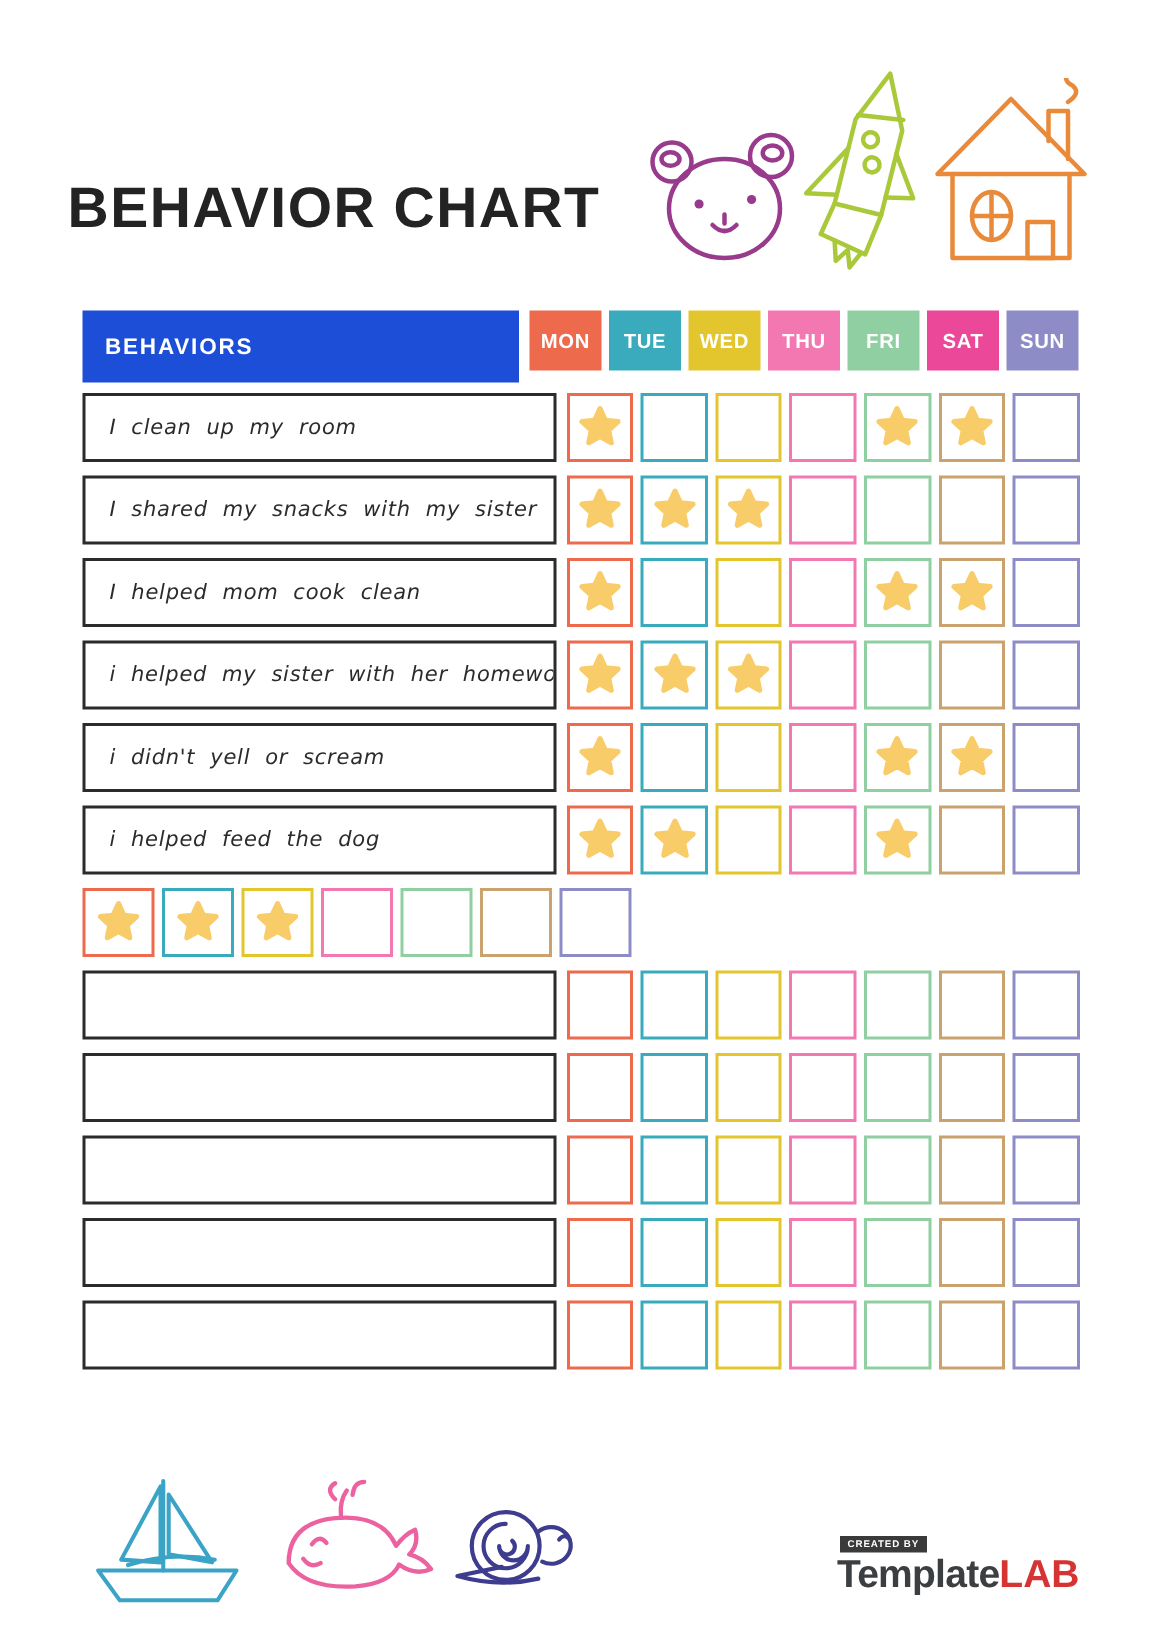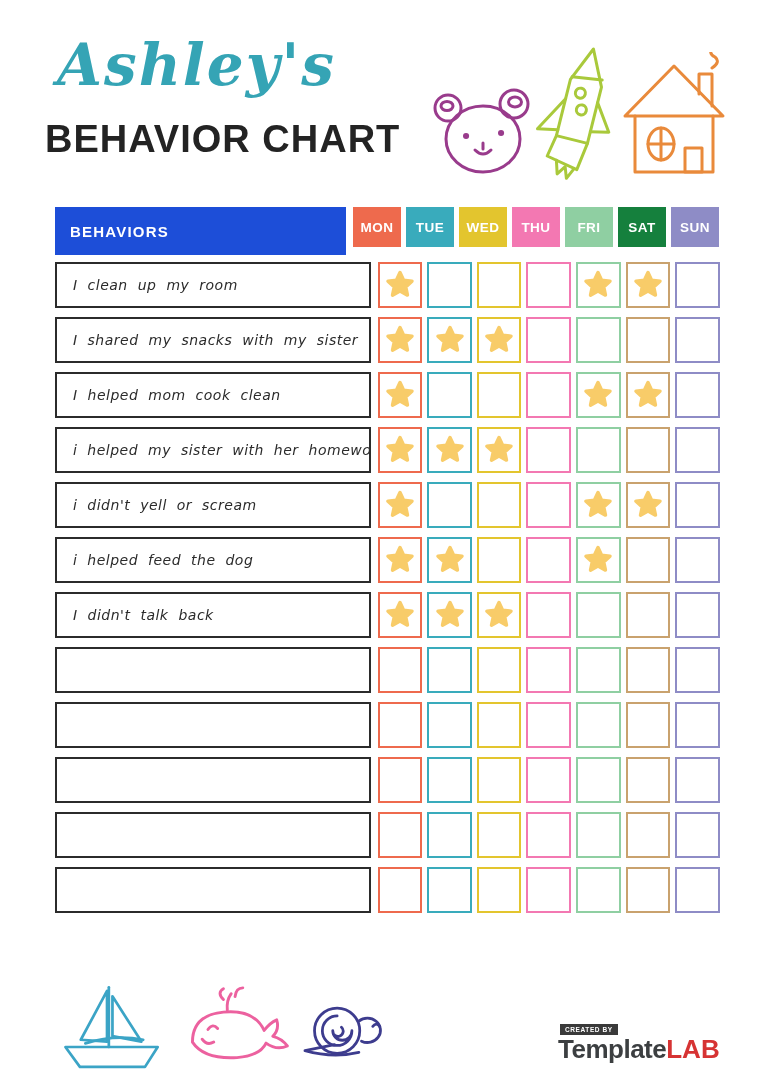--- a/index.html
+++ b/index.html
@@ -64,21 +64,20 @@
     padding:2px 5px; margin-left:2px;
   }
   .logo-word { font-size:26px; font-weight:bold; letter-spacing:-0.5px; line-height:1; }
   .logo-word .lab { letter-spacing:0; }
 </style>
 </head>
 <body>
 
 <div class="page">
 
-  <div class="name-script" style="color: rgb(53, 164, 181);">Ashley's</div>
   <div class="title-main" style="color: rgb(35, 35, 35);">BEHAVIOR CHART</div>
 
   <div class="deco" id="bear">
     <svg width="100" height="94" viewBox="0 0 100 94" fill="none">
       <g stroke-width="3" stroke-linecap="round" stroke-linejoin="round" fill="none" stroke="#993b8c">
         <circle cx="15" cy="24" r="13"></circle>
         <ellipse cx="14" cy="22" rx="6" ry="4.5"></ellipse>
         <circle cx="81" cy="20" r="14"></circle>
         <ellipse cx="82" cy="18" rx="6.5" ry="5"></ellipse>
         <ellipse cx="50" cy="55" rx="37" ry="33"></ellipse>
@@ -119,21 +118,21 @@
 
   <div class="chart">
     <div class="header-row">
       <div class="behaviors-box" style="background: #1d4ed8; color: rgb(255, 255, 255);">BEHAVIORS</div>
 
     <div class="day-cell" style="background: rgb(238, 106, 77); color: rgb(255, 255, 255);">MON</div>
         <div class="day-cell" style="background: rgb(57, 171, 188); color: rgb(255, 255, 255);">TUE</div>
         <div class="day-cell" style="background: rgb(227, 197, 46); color: rgb(255, 255, 255);">WED</div>
         <div class="day-cell" style="background: rgb(243, 120, 178); color: rgb(255, 255, 255);">THU</div>
         <div class="day-cell" style="background: rgb(143, 207, 162); color: rgb(255, 255, 255);">FRI</div>
-        <div class="day-cell" style="background: #15803d; color: rgb(255, 255, 255); text-align: right;">SAT</div>
+        <div class="day-cell" style="background: #ec4899; color: rgb(255, 255, 255); text-align: right;">SAT</div>
         <div class="day-cell" style="background: rgb(142, 140, 198); color: rgb(255, 255, 255);">SUN</div>
       </div>
     <div class="rows">
 
     <div class="chart-row">
           <div class="behavior-box" style="border-color: rgb(43, 43, 43);">I clean up my room</div>
           <div class="star-cell" style="border-color: rgb(238, 106, 77);">
             <svg width="32" height="32" viewBox="0 0 24 24">
               <path d="M12 2.6l2.7 5.8 6.3.7-4.7 4.3 1.3 6.2L12 16.5l-5.6 3.1 1.3-6.2L3 9.1l6.3-.7z" fill="#f8cc69" stroke="#f8cc69" stroke-width="2.6" stroke-linejoin="round"></path>
             </svg>
@@ -257,21 +256,20 @@
           <div class="star-cell" style="border-color: rgb(243, 120, 178);"></div>
           <div class="star-cell" style="border-color: rgb(143, 207, 162);">
             <svg width="32" height="32" viewBox="0 0 24 24">
               <path d="M12 2.6l2.7 5.8 6.3.7-4.7 4.3 1.3 6.2L12 16.5l-5.6 3.1 1.3-6.2L3 9.1l6.3-.7z" fill="#f8cc69" stroke="#f8cc69" stroke-width="2.6" stroke-linejoin="round"></path>
             </svg>
           </div>
           <div class="star-cell" style="border-color: rgb(201, 162, 110);"></div>
           <div class="star-cell" style="border-color: rgb(142, 140, 198);"></div>
         </div>
         <div class="chart-row">
-          <div class="behavior-box" style="border-color: rgb(43, 43, 43);">I didn't talk back</div>
           <div class="star-cell" style="border-color: rgb(238, 106, 77);">
             <svg width="32" height="32" viewBox="0 0 24 24">
               <path d="M12 2.6l2.7 5.8 6.3.7-4.7 4.3 1.3 6.2L12 16.5l-5.6 3.1 1.3-6.2L3 9.1l6.3-.7z" fill="#f8cc69" stroke="#f8cc69" stroke-width="2.6" stroke-linejoin="round"></path>
             </svg>
           </div>
           <div class="star-cell" style="border-color: rgb(57, 171, 188);">
             <svg width="32" height="32" viewBox="0 0 24 24">
               <path d="M12 2.6l2.7 5.8 6.3.7-4.7 4.3 1.3 6.2L12 16.5l-5.6 3.1 1.3-6.2L3 9.1l6.3-.7z" fill="#f8cc69" stroke="#f8cc69" stroke-width="2.6" stroke-linejoin="round"></path>
             </svg>
           </div>

